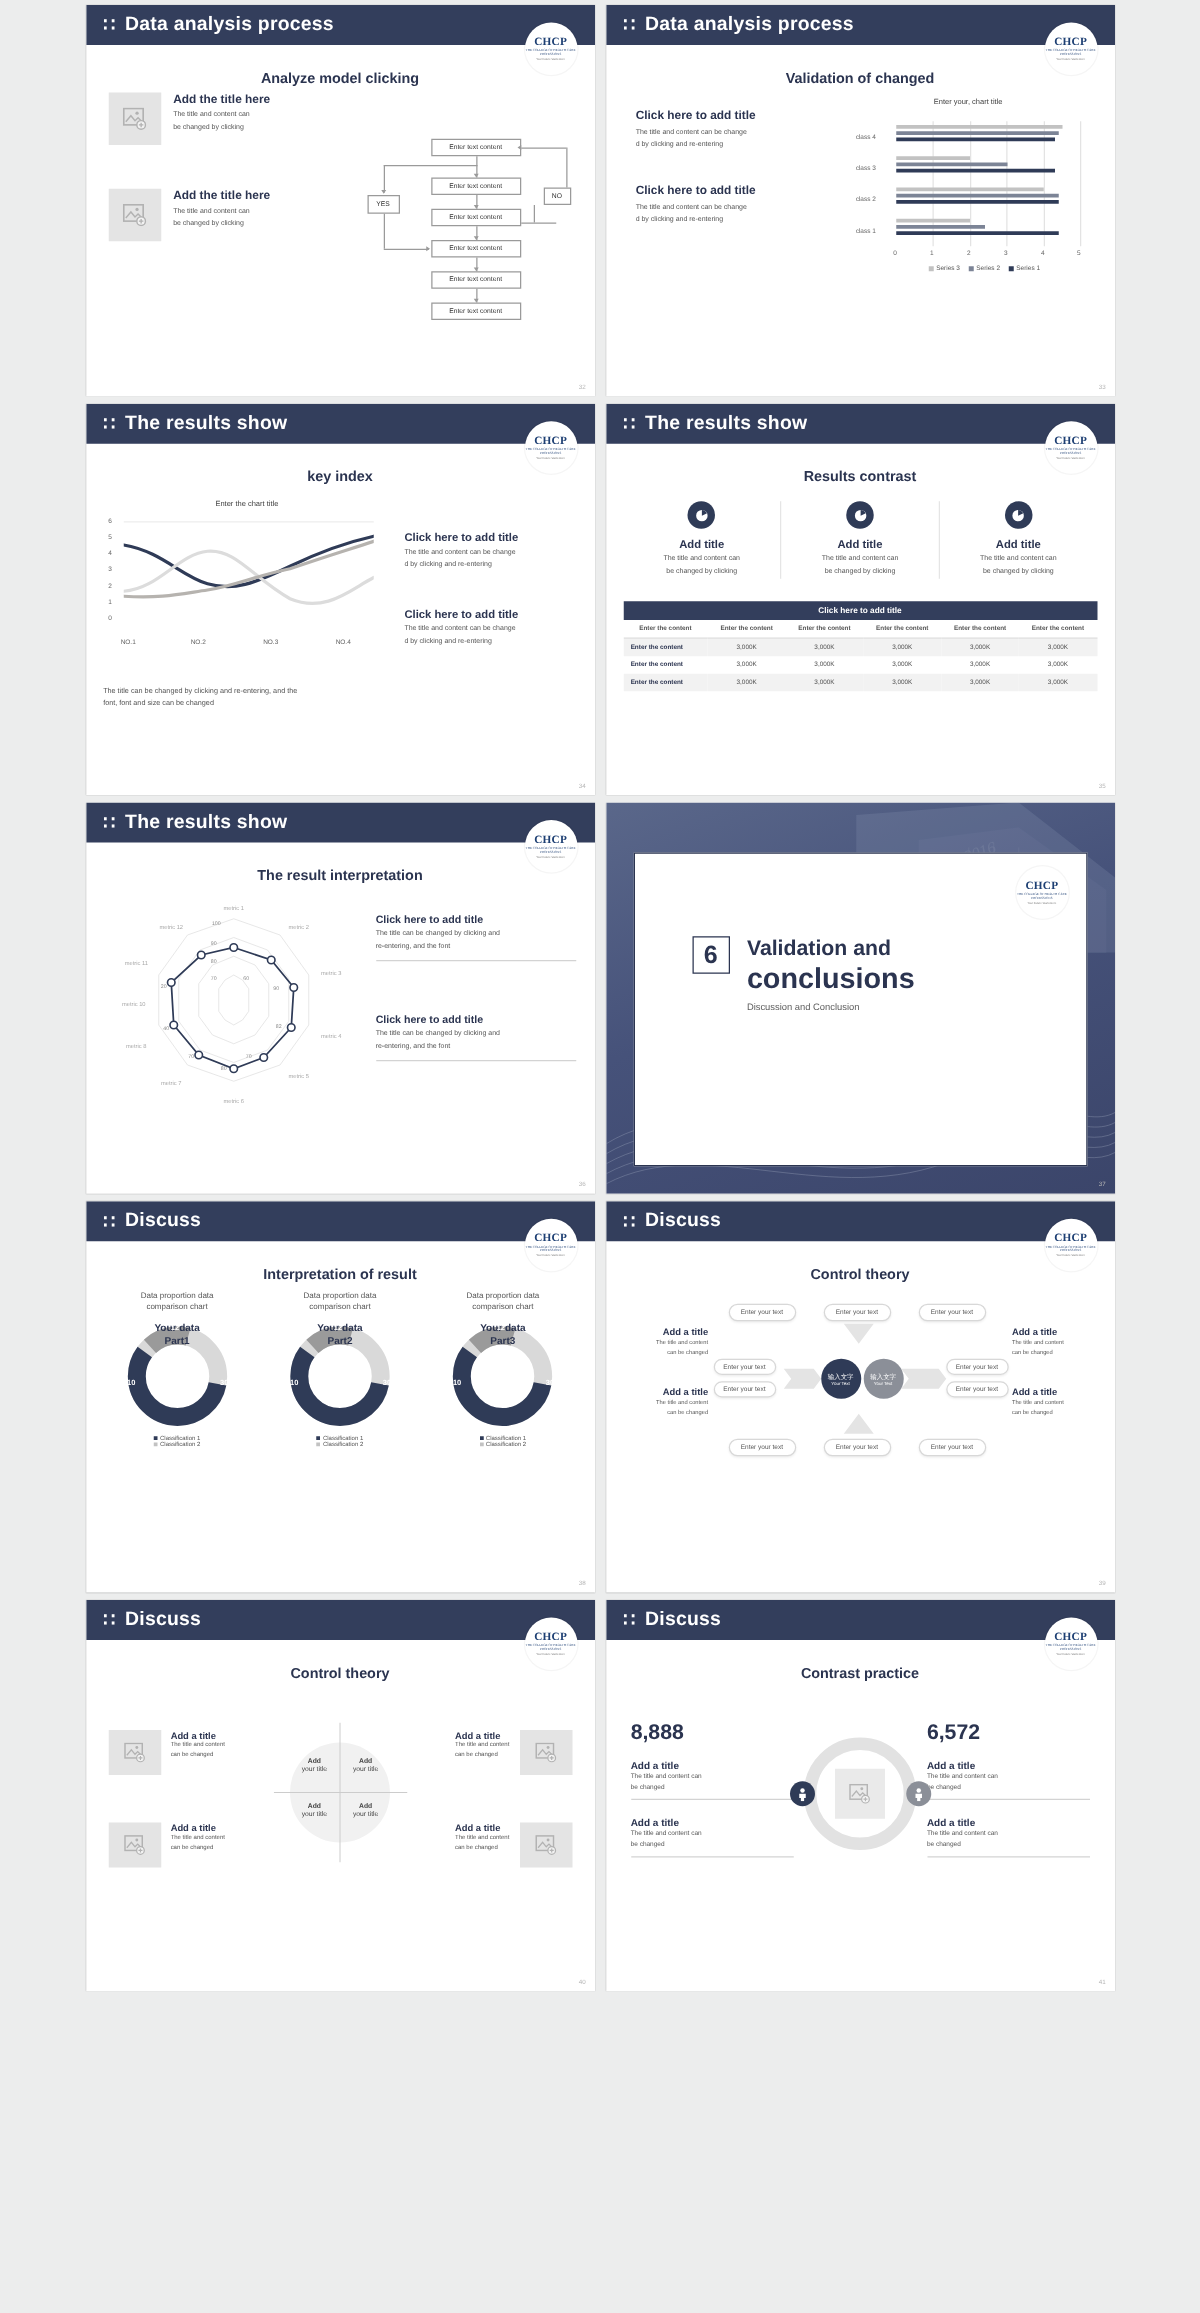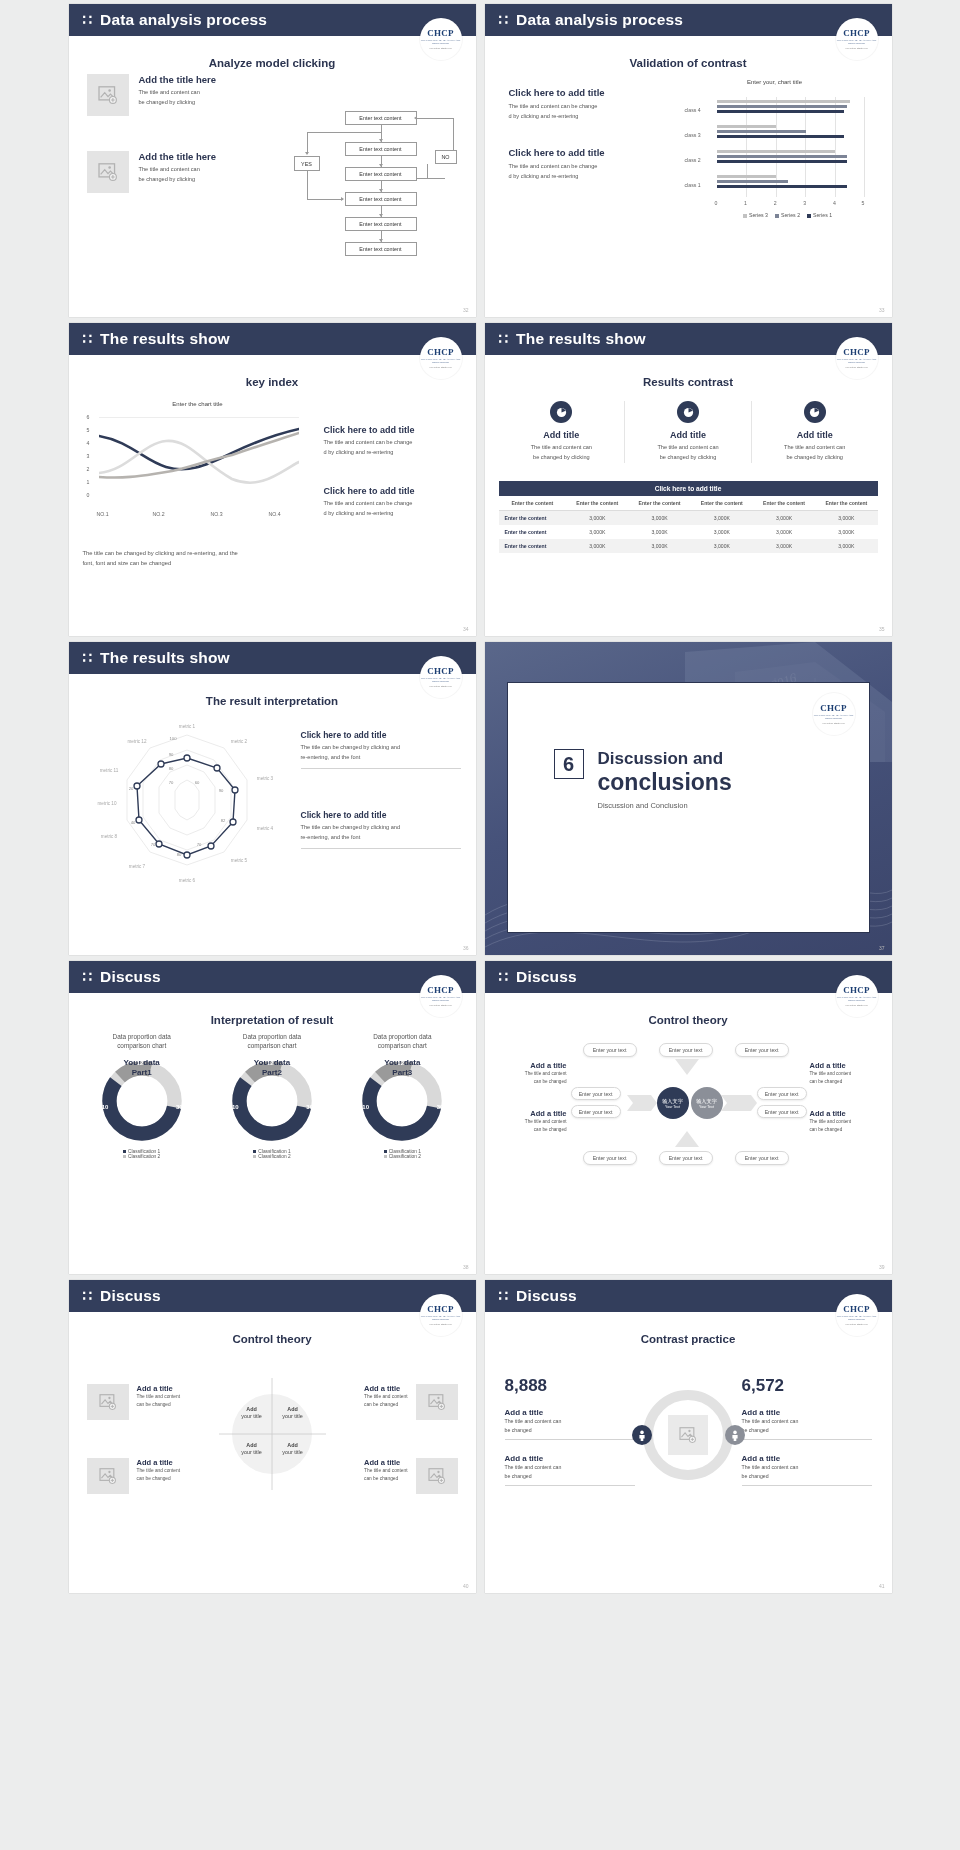--- a/index.html
+++ b/index.html
@@ -179,21 +179,21 @@
   <div class="slide">
     <div class="hdr">
       <span class="dots">∷</span>
       <span class="htxt">Data analysis process</span>
     </div>
     <div class="logo">
       <div class="l1">CHCP</div>
       <div class="l2">THE COLLEGE OF HEALTH CARE PROFESSIONS</div>
       <div class="l3">Your Future Starts Here</div>
     </div>
-    <div class="stitle">Validation of contrast</div>
+    <div class="stitle">Validation of changed</div>
 
     <div style="position:absolute;left:24px;top:83px;width:150px;">
       <div class="lbl-b" style="font-size:9.5px;margin-bottom:4px;">Click here to add title</div>
       <div class="lbl-s">The title and content can be change</div>
       <div class="lbl-s">d by clicking and re-entering</div>
     </div>
     <div style="position:absolute;left:24px;top:143px;width:150px;">
       <div class="lbl-b" style="font-size:9.5px;margin-bottom:4px;">Click here to add title</div>
       <div class="lbl-s">The title and content can be change</div>
       <div class="lbl-s">d by clicking and re-entering</div>
@@ -495,21 +495,21 @@
     </div>
     <div class="sectcard">
       <div class="logo" style="right:14px;top:10px;">
         <div class="l1">CHCP</div>
         <div class="l2">THE COLLEGE OF HEALTH CARE PROFESSIONS</div>
         <div class="l3">Your Future Starts Here</div>
       </div>
       <div style="display:flex;align-items:flex-start;gap:14px;padding:66px 0 0 46px;">
         <div class="numbox">6</div>
         <div>
-          <div style="font-size:17px;font-weight:bold;line-height:1.15;">Discussion and</div>
+          <div style="font-size:17px;font-weight:bold;line-height:1.15;">Validation and</div>
           <div style="font-size:23px;font-weight:bold;line-height:1.15;">conclusions</div>
           <div style="font-size:7.5px;color:#5c5c5c;margin-top:6px;">Discussion and Conclusion</div>
         </div>
       </div>
     </div>
     <div class="slidenum">37</div>
   </div>
 
   <div class="slide">
     <div class="hdr">

